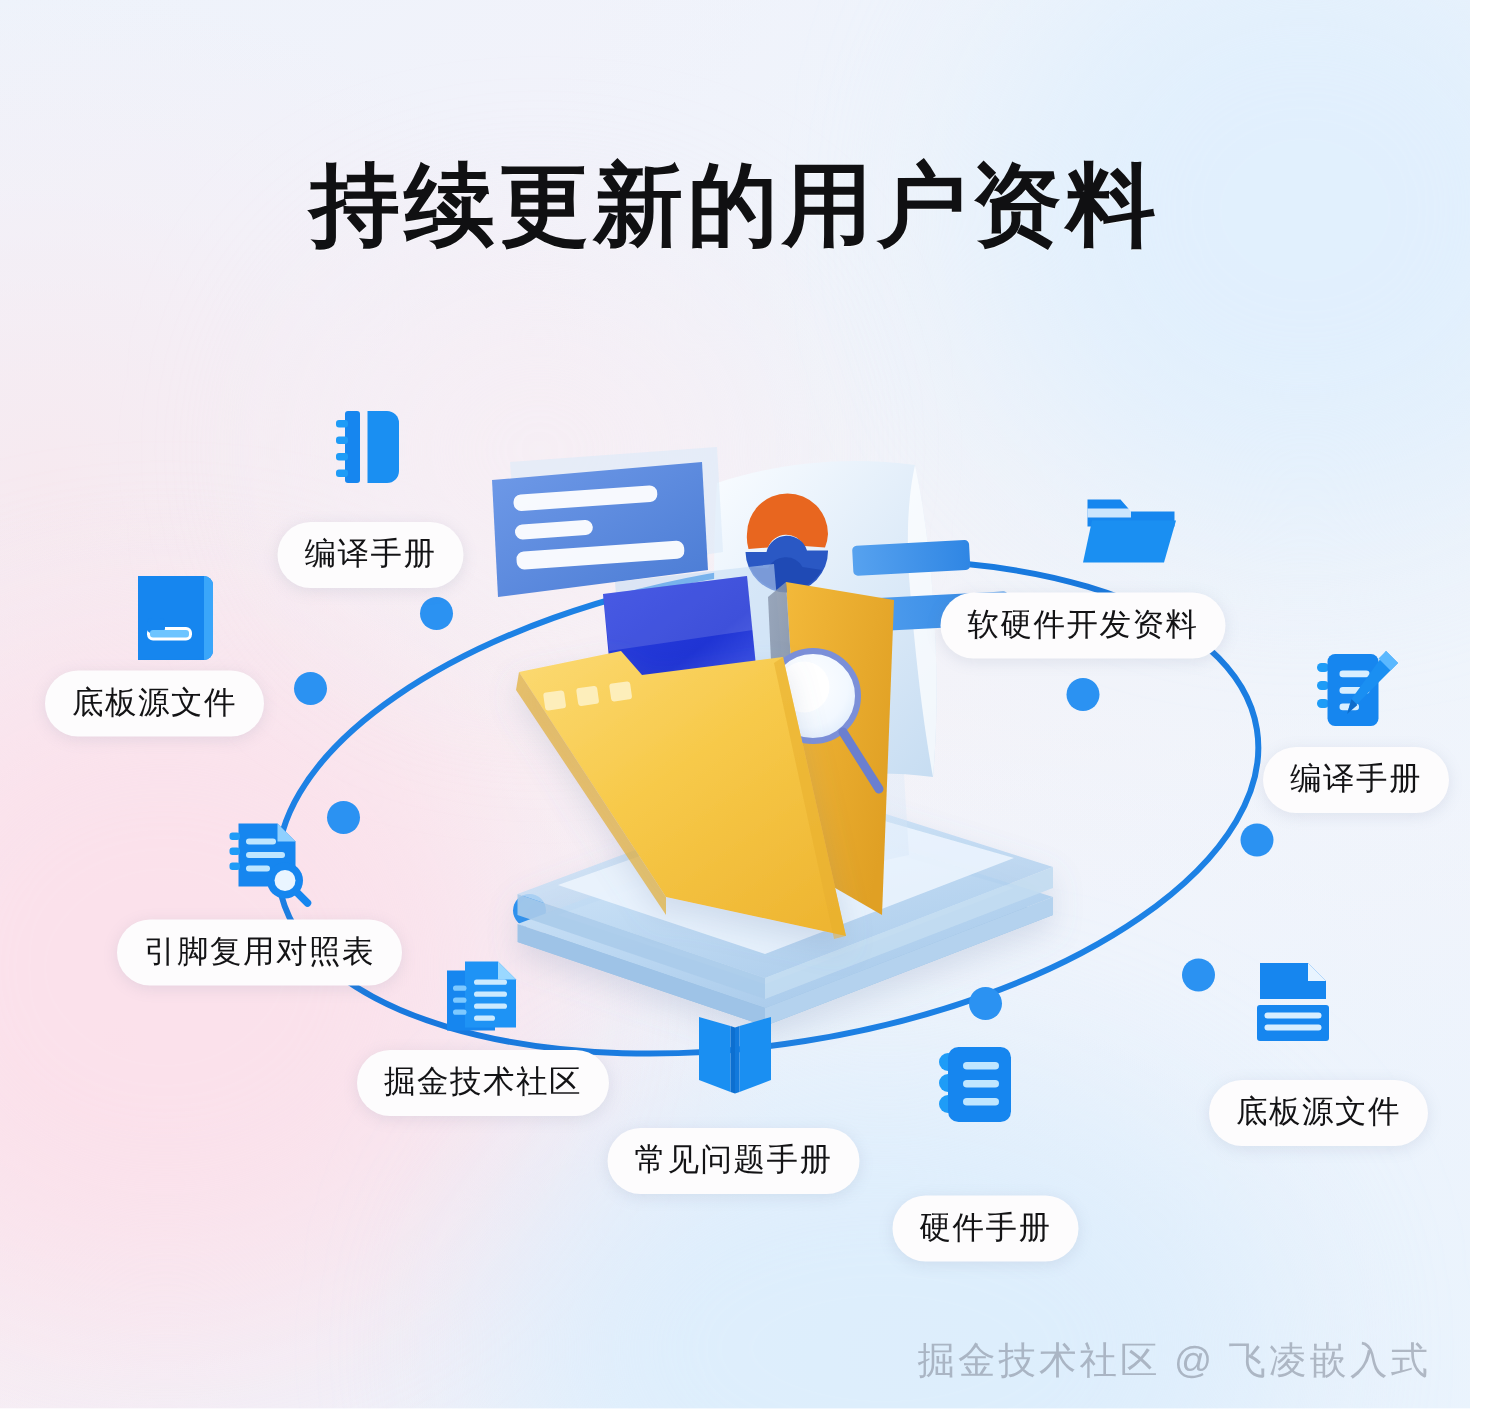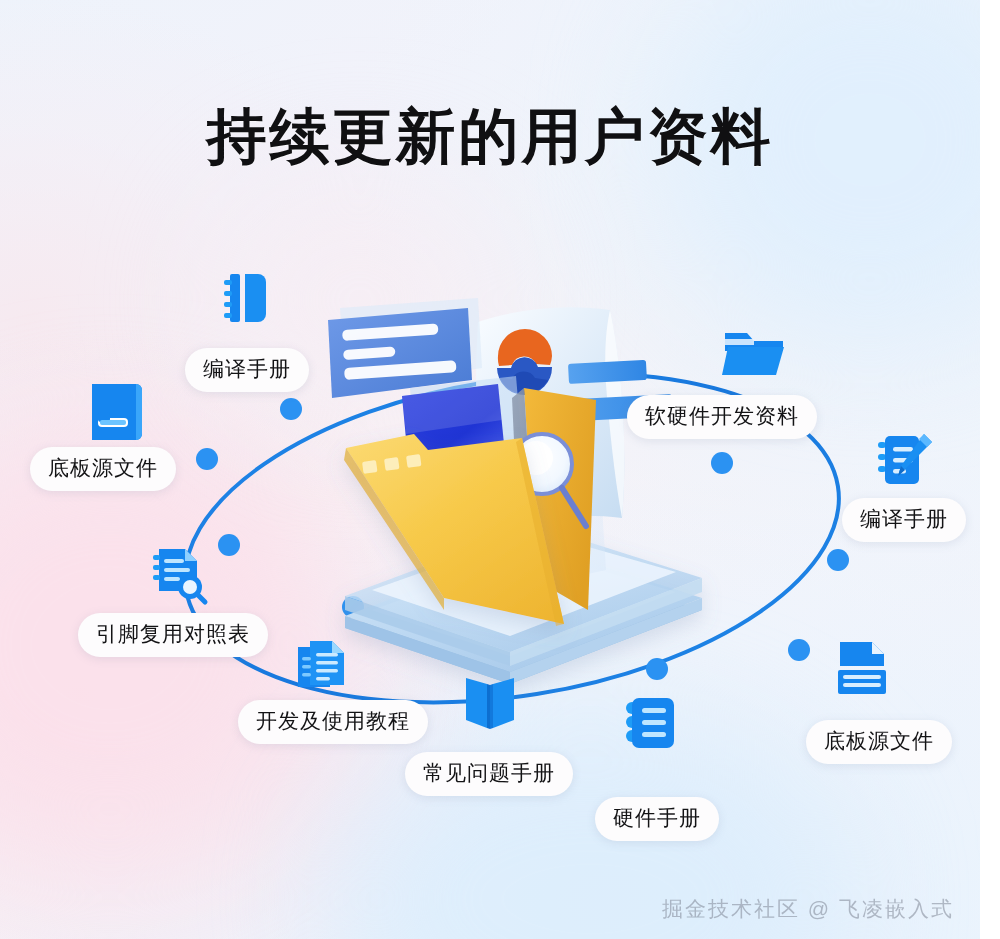--- a/index.html
+++ b/index.html
@@ -90,21 +90,21 @@
     letter-spacing: 1px;
     color: #131315;
     box-shadow: 0 2px 10px rgba(120, 130, 160, 0.16);
   }
 
   
   .watermark {
     position: absolute;
     right: 26px;
     bottom: 16px;
-    font-size: 21px;
+    font-size: 25px;
     letter-spacing: 2px;
     color: rgba(128, 134, 150, 0.55);
     z-index: 40;
     font-weight: 400;
   }
 </style>
 </head>
 <body>
 
 <div id="poster">
@@ -320,21 +320,21 @@
         <path d="M40 4 l12 12 h-12 Z" fill="#9ad8ff"></path>
         <rect x="24" y="16" width="22" height="3.5" rx="1.7" fill="#cbeaff"></rect>
         <rect x="24" y="24" width="22" height="3.5" rx="1.7" fill="#cbeaff"></rect>
         <rect x="24" y="32" width="22" height="3.5" rx="1.7" fill="#cbeaff"></rect>
         <rect x="24" y="40" width="14" height="3.5" rx="1.7" fill="#cbeaff"></rect>
         <rect x="10" y="20" width="9" height="3.5" rx="1.7" fill="#7ec9ff"></rect>
         <rect x="10" y="28" width="9" height="3.5" rx="1.7" fill="#7ec9ff"></rect>
         <rect x="10" y="36" width="9" height="3.5" rx="1.7" fill="#7ec9ff"></rect>
       </svg>
     </div>
-    <div class="pill" style="left:238px; top:700px;">开发及使用教程</div>
+    <div class="pill" style="left:238px; top:700px;">掘金技术社区</div>
   </div>
 
   <div class="item" style="left:0; top:0;">
     <div class="icon-wrap" style="left:462px; top:672px; width:56px; height:60px;">
       <svg viewBox="0 0 56 60" width="56" height="60">
         <path d="M4 6 L25 12 L25 56 L4 48 Z" fill="#1a8ff2"></path>
         <path d="M52 6 L31 12 L31 56 L52 48 Z" fill="#1a8ff2"></path>
         <path d="M25 12 L28 13 L28 57 L25 56 Z" fill="#0d6fd0"></path>
         <path d="M31 12 L28 13 L28 57 L31 56 Z" fill="#1279dc"></path>
       </svg>

